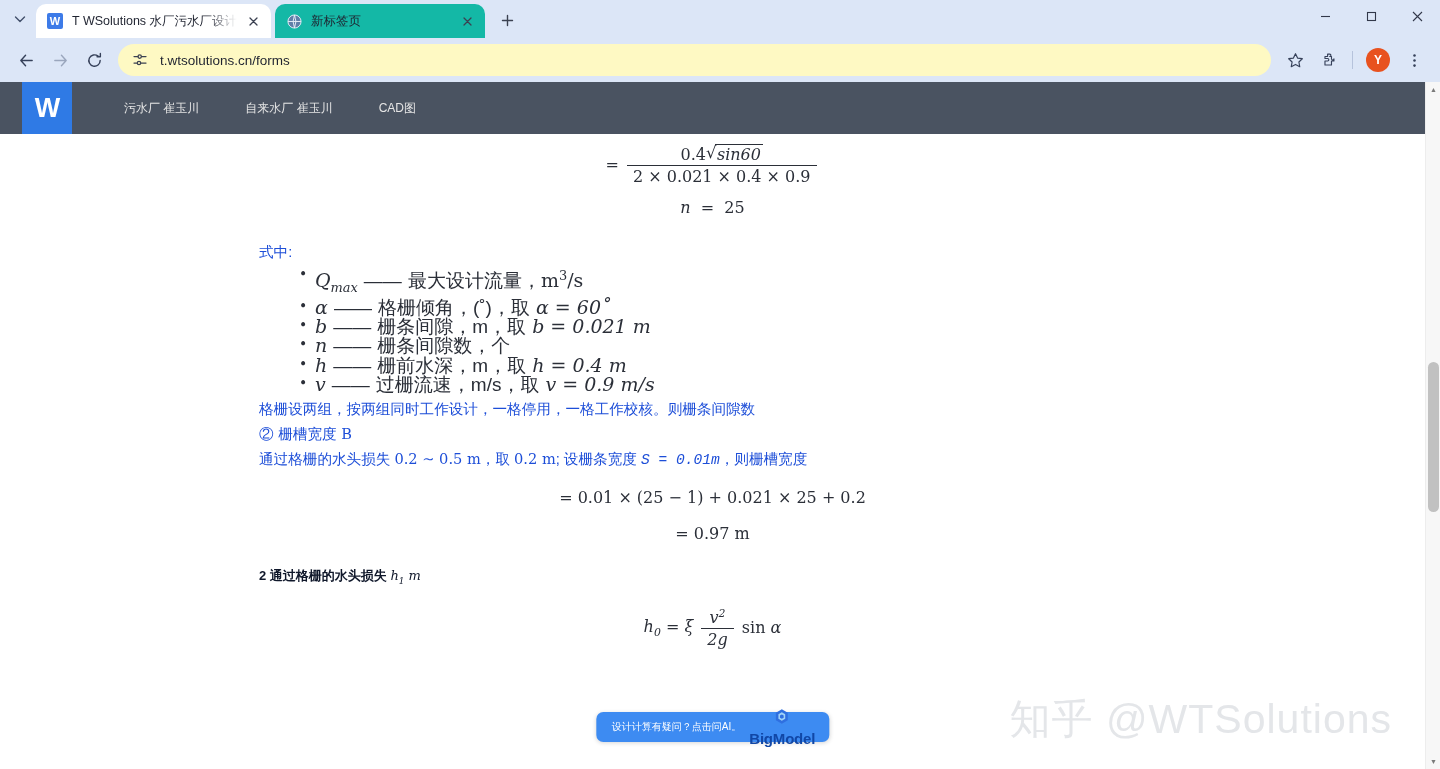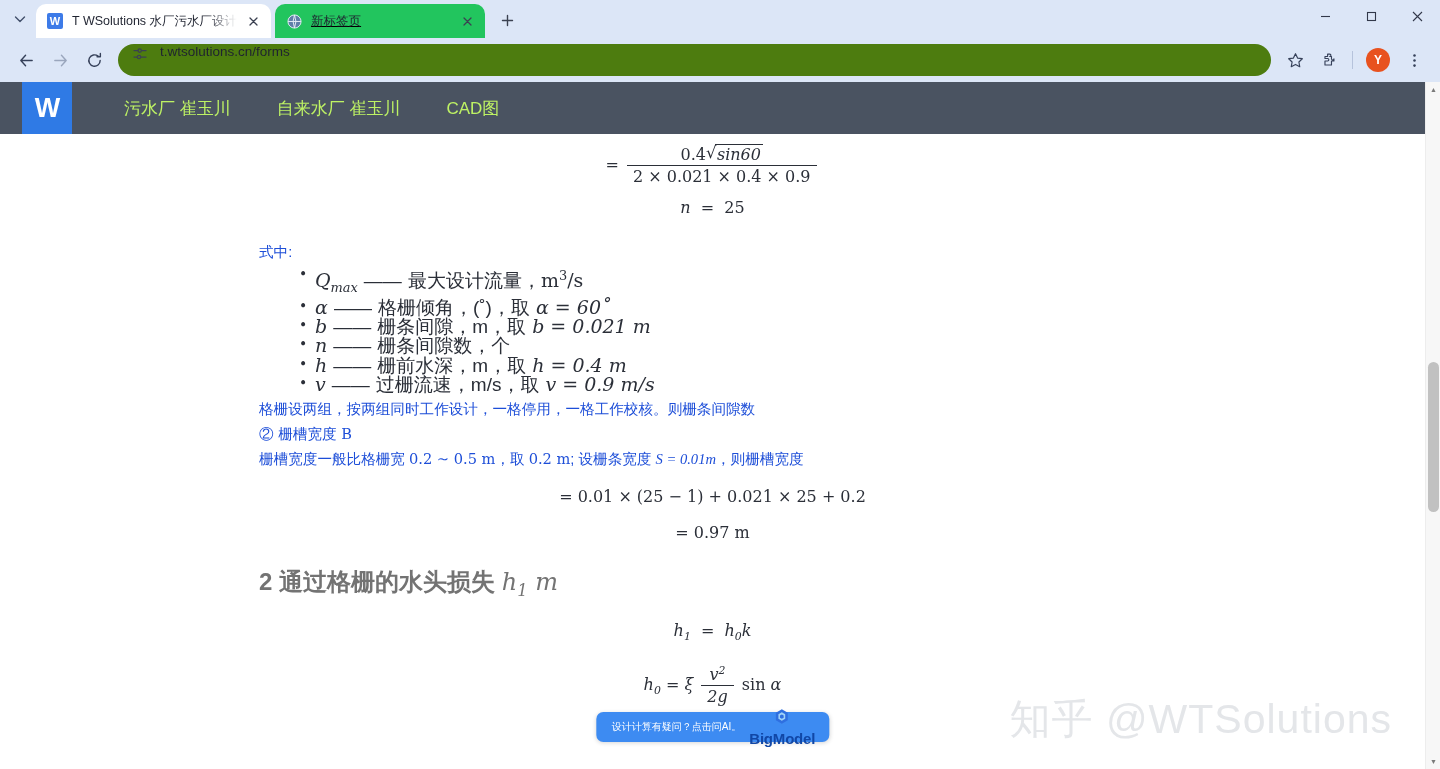--- a/index.html
+++ b/index.html
@@ -22,21 +22,21 @@
     display: flex; align-items: center; justify-content: center;
     border-radius: 50%; color: #42506b;
   }
 
   .tab {
     height: 34px; display: flex; align-items: center;
     border-radius: 10px 10px 0 0; padding: 0 8px 0 11px;
     position: relative; max-width: 245px; min-width: 210px;
   }
   .tab.active { background: #ffffff; }
-  .tab.inactive { background: #22c55e; margin-left: 4px; text-decoration: underline; }
+  .tab.inactive { background: #14b8a6; margin-left: 4px; }
   .tab .favicon {
     width: 16px; height: 16px; flex: 0 0 16px; margin-right: 9px;
     display: flex; align-items: center; justify-content: center;
   }
   .fav-w {
     width: 16px; height: 16px; background: #3d7be8; color: #fff;
     font-size: 11px; font-weight: 700; line-height: 16px; text-align: center;
     border-radius: 2px; font-family: "Liberation Sans", sans-serif;
   }
   .tab .tab-title {
@@ -67,22 +67,22 @@
     height: 44px; background: #dce6f7; display: flex; align-items: center;
     padding: 0 10px; gap: 2px;
   }
   .tb-btn {
     width: 32px; height: 32px; border-radius: 50%;
     display: flex; align-items: center; justify-content: center; color: #36415a;
   }
   .tb-btn.disabled { color: #9aa6bd; }
 
   .omnibox {
-    flex: 1; height: 32px; background: #4d7c0f; border-radius: 16px;
-    display: flex; padding: 0 10px 0 12px;
+    flex: 1; height: 32px; background: #fef9c3; border-radius: 16px;
+    display: flex; align-items: center; padding: 0 10px 0 12px;
     margin: 0 6px; min-width: 0;
   }
   .omni-icon { width: 20px; height: 20px; display:flex; align-items:center; justify-content:center; margin-right: 10px; flex:0 0 20px; }
   .omni-url { font-size: 13.5px; color: #1f2330; white-space: nowrap; overflow: hidden; }
 
   .tb-right { display: flex; align-items: center; gap: 2px; }
   .avatar {
     width: 24px; height: 24px; border-radius: 50%; background: #e8521f; color: #fff;
     font-size: 12px; font-weight: 700; display: flex; align-items: center; justify-content: center;
     margin: 0 6px;
@@ -99,21 +99,21 @@
     height: 52px; background: #4a5361; display: flex; align-items: center;
     padding-left: 22px;
   }
   .nav-logo {
     width: 50px; height: 52px; background: #2f7ae5; color: #fff;
     display: flex; align-items: center; justify-content: center;
     font-size: 27px; font-weight: 700; letter-spacing: -1px;
   }
   .nav-links { display: flex; align-items: center; margin-left: 52px; gap: 46px; }
   .nav-links a {
-    color: #bef264; font-size: 17px; text-decoration: none; white-space: nowrap;
+    color: #e5e5e5; font-size: 12px; text-decoration: none; white-space: nowrap;
   }
 
   
   .content {
     position: absolute; top: 52px; left: 0; right: 15px; bottom: 0;
     overflow: hidden; background: #fff;
     color: #2b2f38;
   }
   .doc { position: relative; padding: 0; }
 
@@ -140,21 +140,21 @@
   .varlist li {
     position: relative; font-size: 19px; line-height: 17px; padding-left: 16px;
     margin-bottom: 2.4px; font-family: "DejaVu Serif","Liberation Serif",serif;
   }
   .varlist li::before {
     content: "•"; position: absolute; left: 0; top: -1px; font-size: 14px; color: #2b2f38;
   }
   .cjk { font-family: "Liberation Sans","DejaVu Sans",sans-serif; font-style: normal; }
 
   h2.sect {
-    font-size: 24px; font-weight: 600; color: #737373;
+    font-size: 13px; font-weight: 600; color: #0f172a;
     font-family: "Liberation Sans","DejaVu Sans",sans-serif;
   }
 
   
   .watermark {
     position: absolute; right: 33px; bottom: 22px;
     font-size: 41px; color: #e4e6e9; letter-spacing: 1px;
     white-space: nowrap; user-select: none;
     font-family: "Liberation Sans","DejaVu Sans",sans-serif;
   }
@@ -373,35 +373,30 @@
             <span class="cjk">过栅流速，m/s，取</span>
             <span class="mi">v = 0.9 m/s</span>
           </li>
         </ul>
 
         <div class="para cjk" style="margin:5px 0 0 259px;">格栅设两组，按两组同时工作设计，一格停用，一格工作校核。则栅条间隙数</div>
 
         <div class="para cjk" style="margin:3px 0 0 259px; font-family:'DejaVu Serif',serif;">② 栅槽宽度 B</div>
 
         <div class="para cjk" style="margin:3px 0 0 259px;">
-          <span>栅槽宽度一般比格栅宽 </span><span class="mn" style="font-family:'DejaVu Serif',serif;">0.2 ∼ 0.5 m</span><span>，取 </span><span class="mn" style="font-family:'DejaVu Serif',serif;">0.2 m</span><span>; 设栅条宽度 </span><span class="mi" style="font-family:Liberation Serif, serif;margin-top:13px;">S = 0.01m</span><span>，则栅槽宽度</span>
+          <span>通过格栅的水头损失 </span><span class="mn" style="font-family:'DejaVu Serif',serif;">0.2 ∼ 0.5 m</span><span>，取 </span><span class="mn" style="font-family:'DejaVu Serif',serif;">0.2 m</span><span>; 设栅条宽度 </span><span class="mi" style="font-family:Liberation Mono, monospace;margin-top:13px;">S = 0.01m</span><span>，则栅槽宽度</span>
         </div>
 
         <div class="mathblock" style="margin-top:17px; font-size:16px;">= 0.01 × (25 − 1) + 0.021 × 25 + 0.2</div>
         <div class="mathblock" style="margin-top:17px; font-size:16px;">= 0.97 m</div>
 
         <h2 class="sect" style="margin:24px 0 0 259px;">
           <span>2 通过格栅的水头损失 </span><span class="mi" style="font-family:'DejaVu Serif',serif; font-weight:500;">h<sub>1</sub> m</span>
         </h2>
 
-        <div class="mathblock" style="margin-top:21px; font-size:16px;">
-          <span class="mi">h<sub>1</sub></span>
-          <span class="mo" style="margin:0 5px;">=</span>
-          <span class="mi">h<sub>0</sub>k</span>
-        </div>
 
         <div class="mathblock" style="margin-top:21px; font-size:16px;">
           <span class="mi">h<sub>0</sub> <span class="mo">=</span> ξ</span>
           <span class="frac">
             <span class="num mi">v<sup>2</sup></span>
             <span class="den mi">2g</span>
           </span>
           <span class="mo">sin <span class="mi">α</span></span>
         </div>
 

